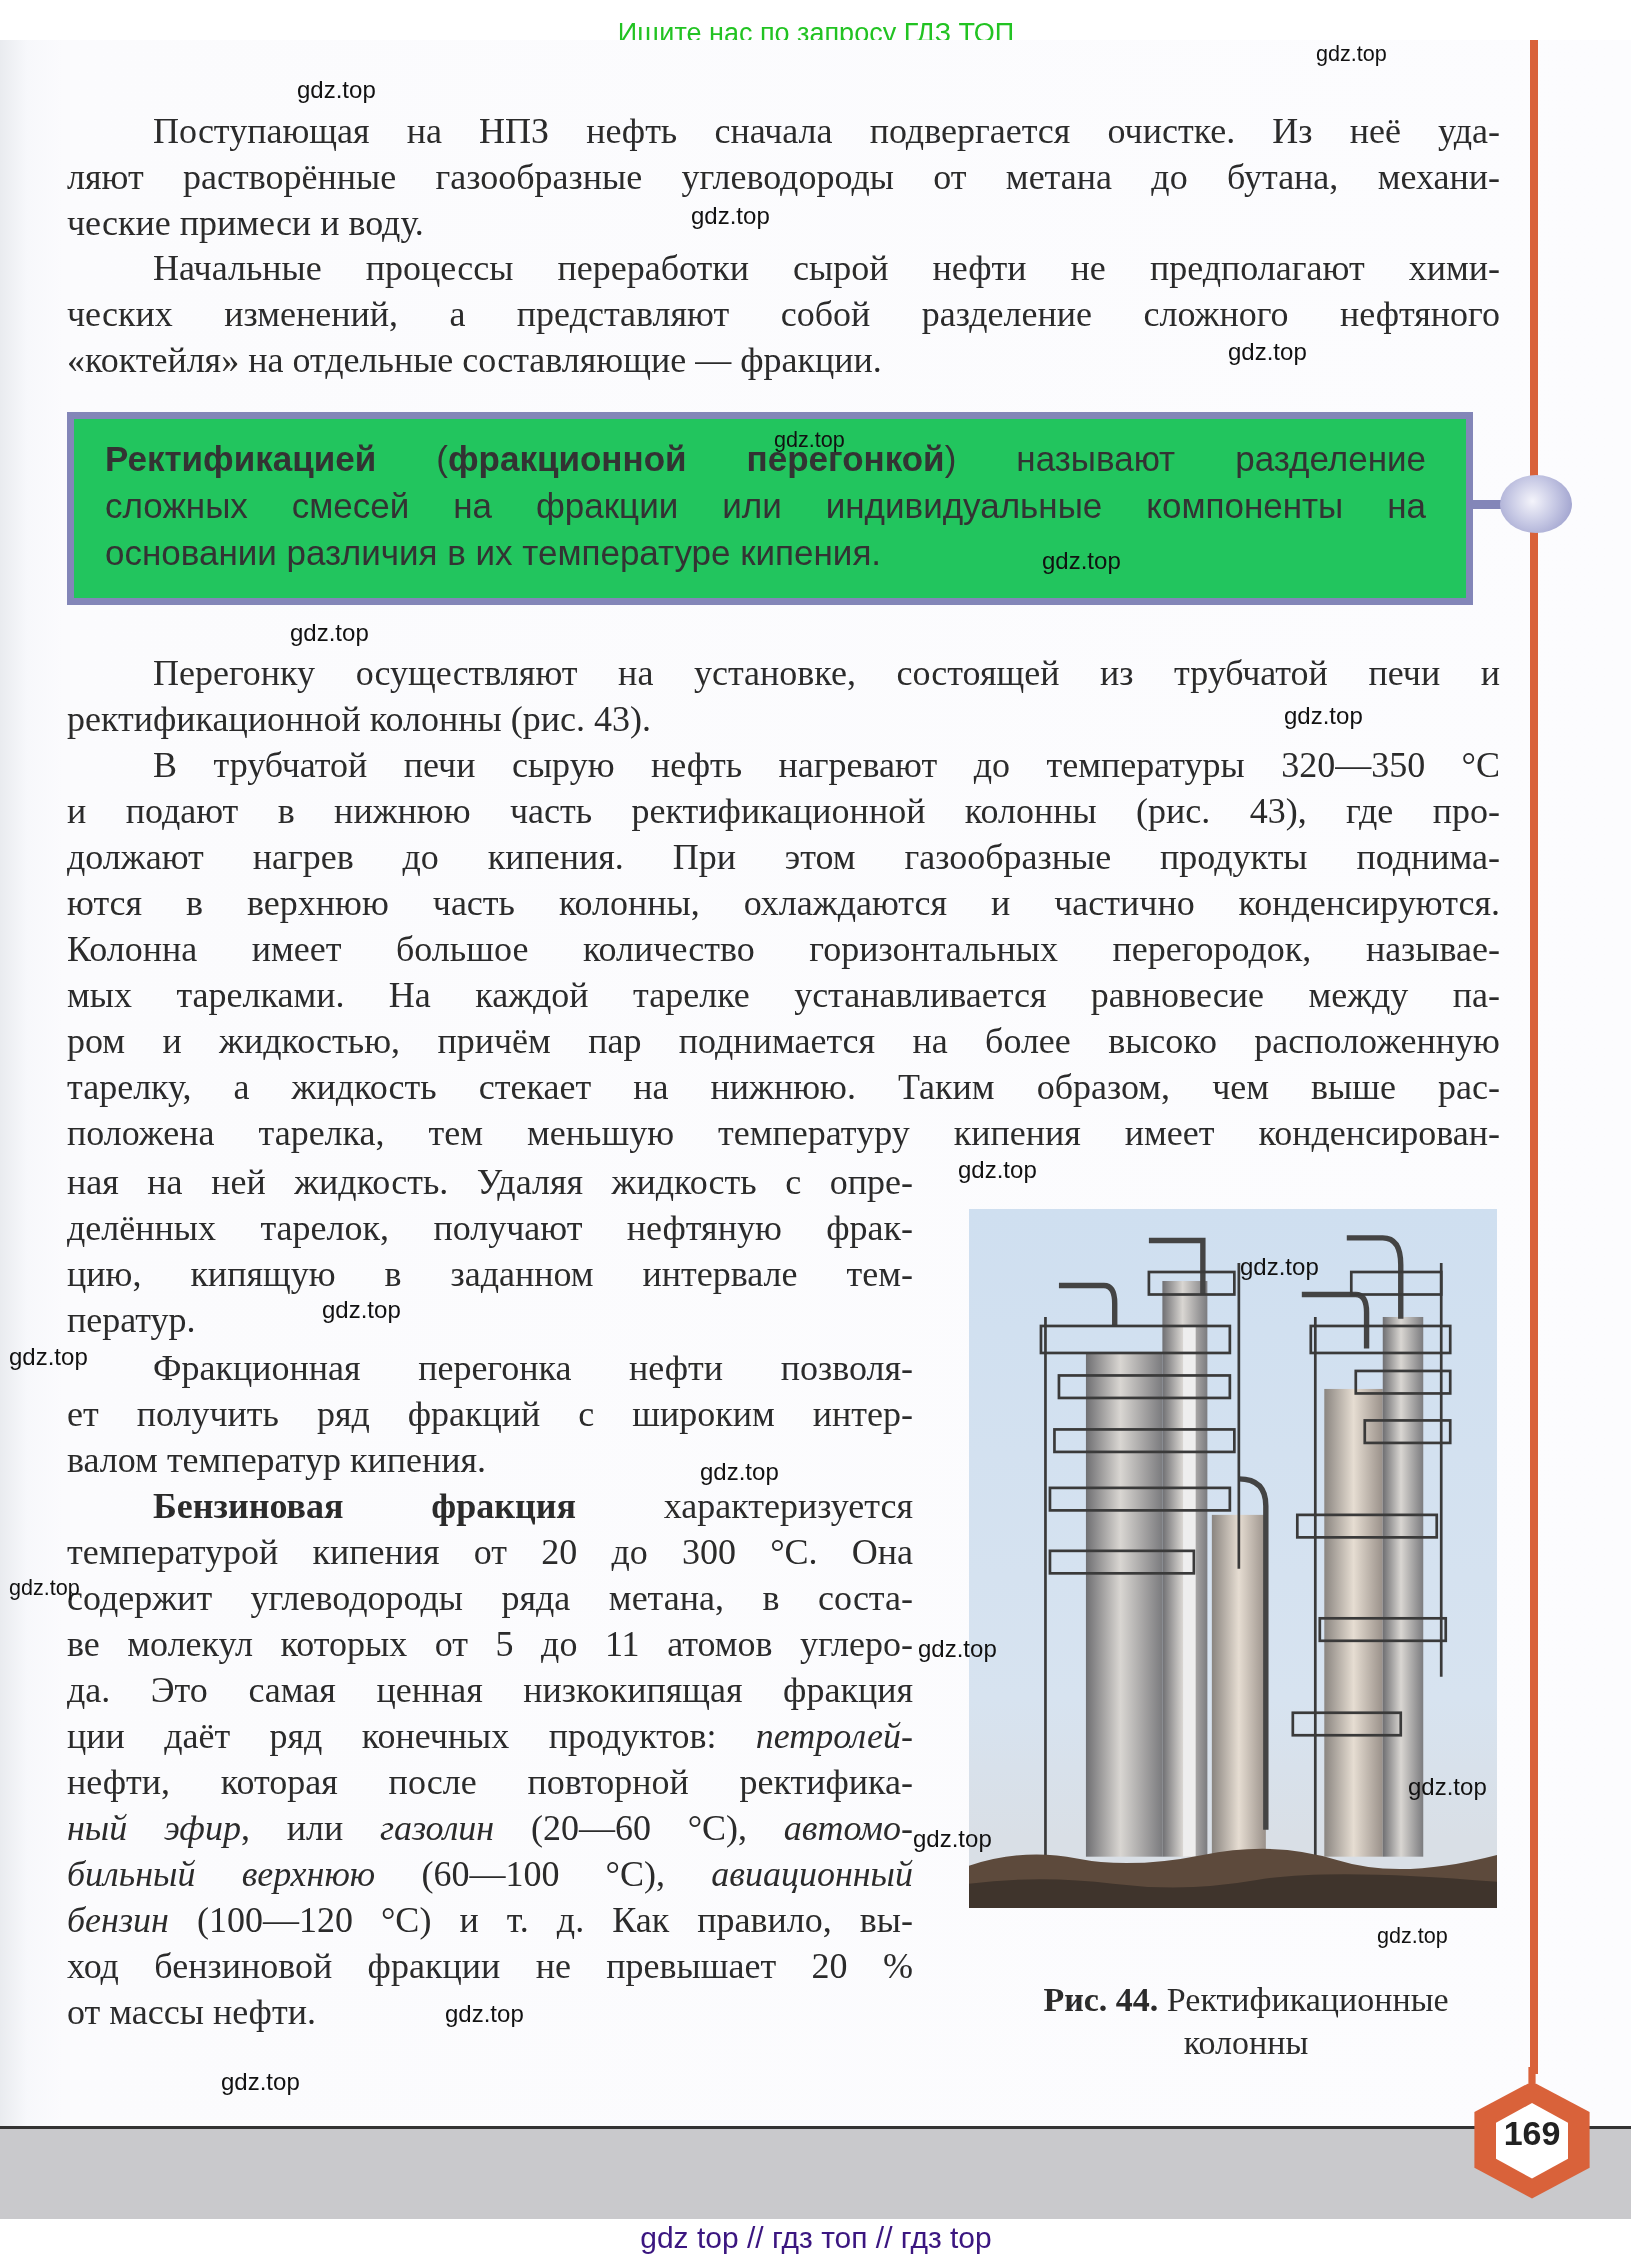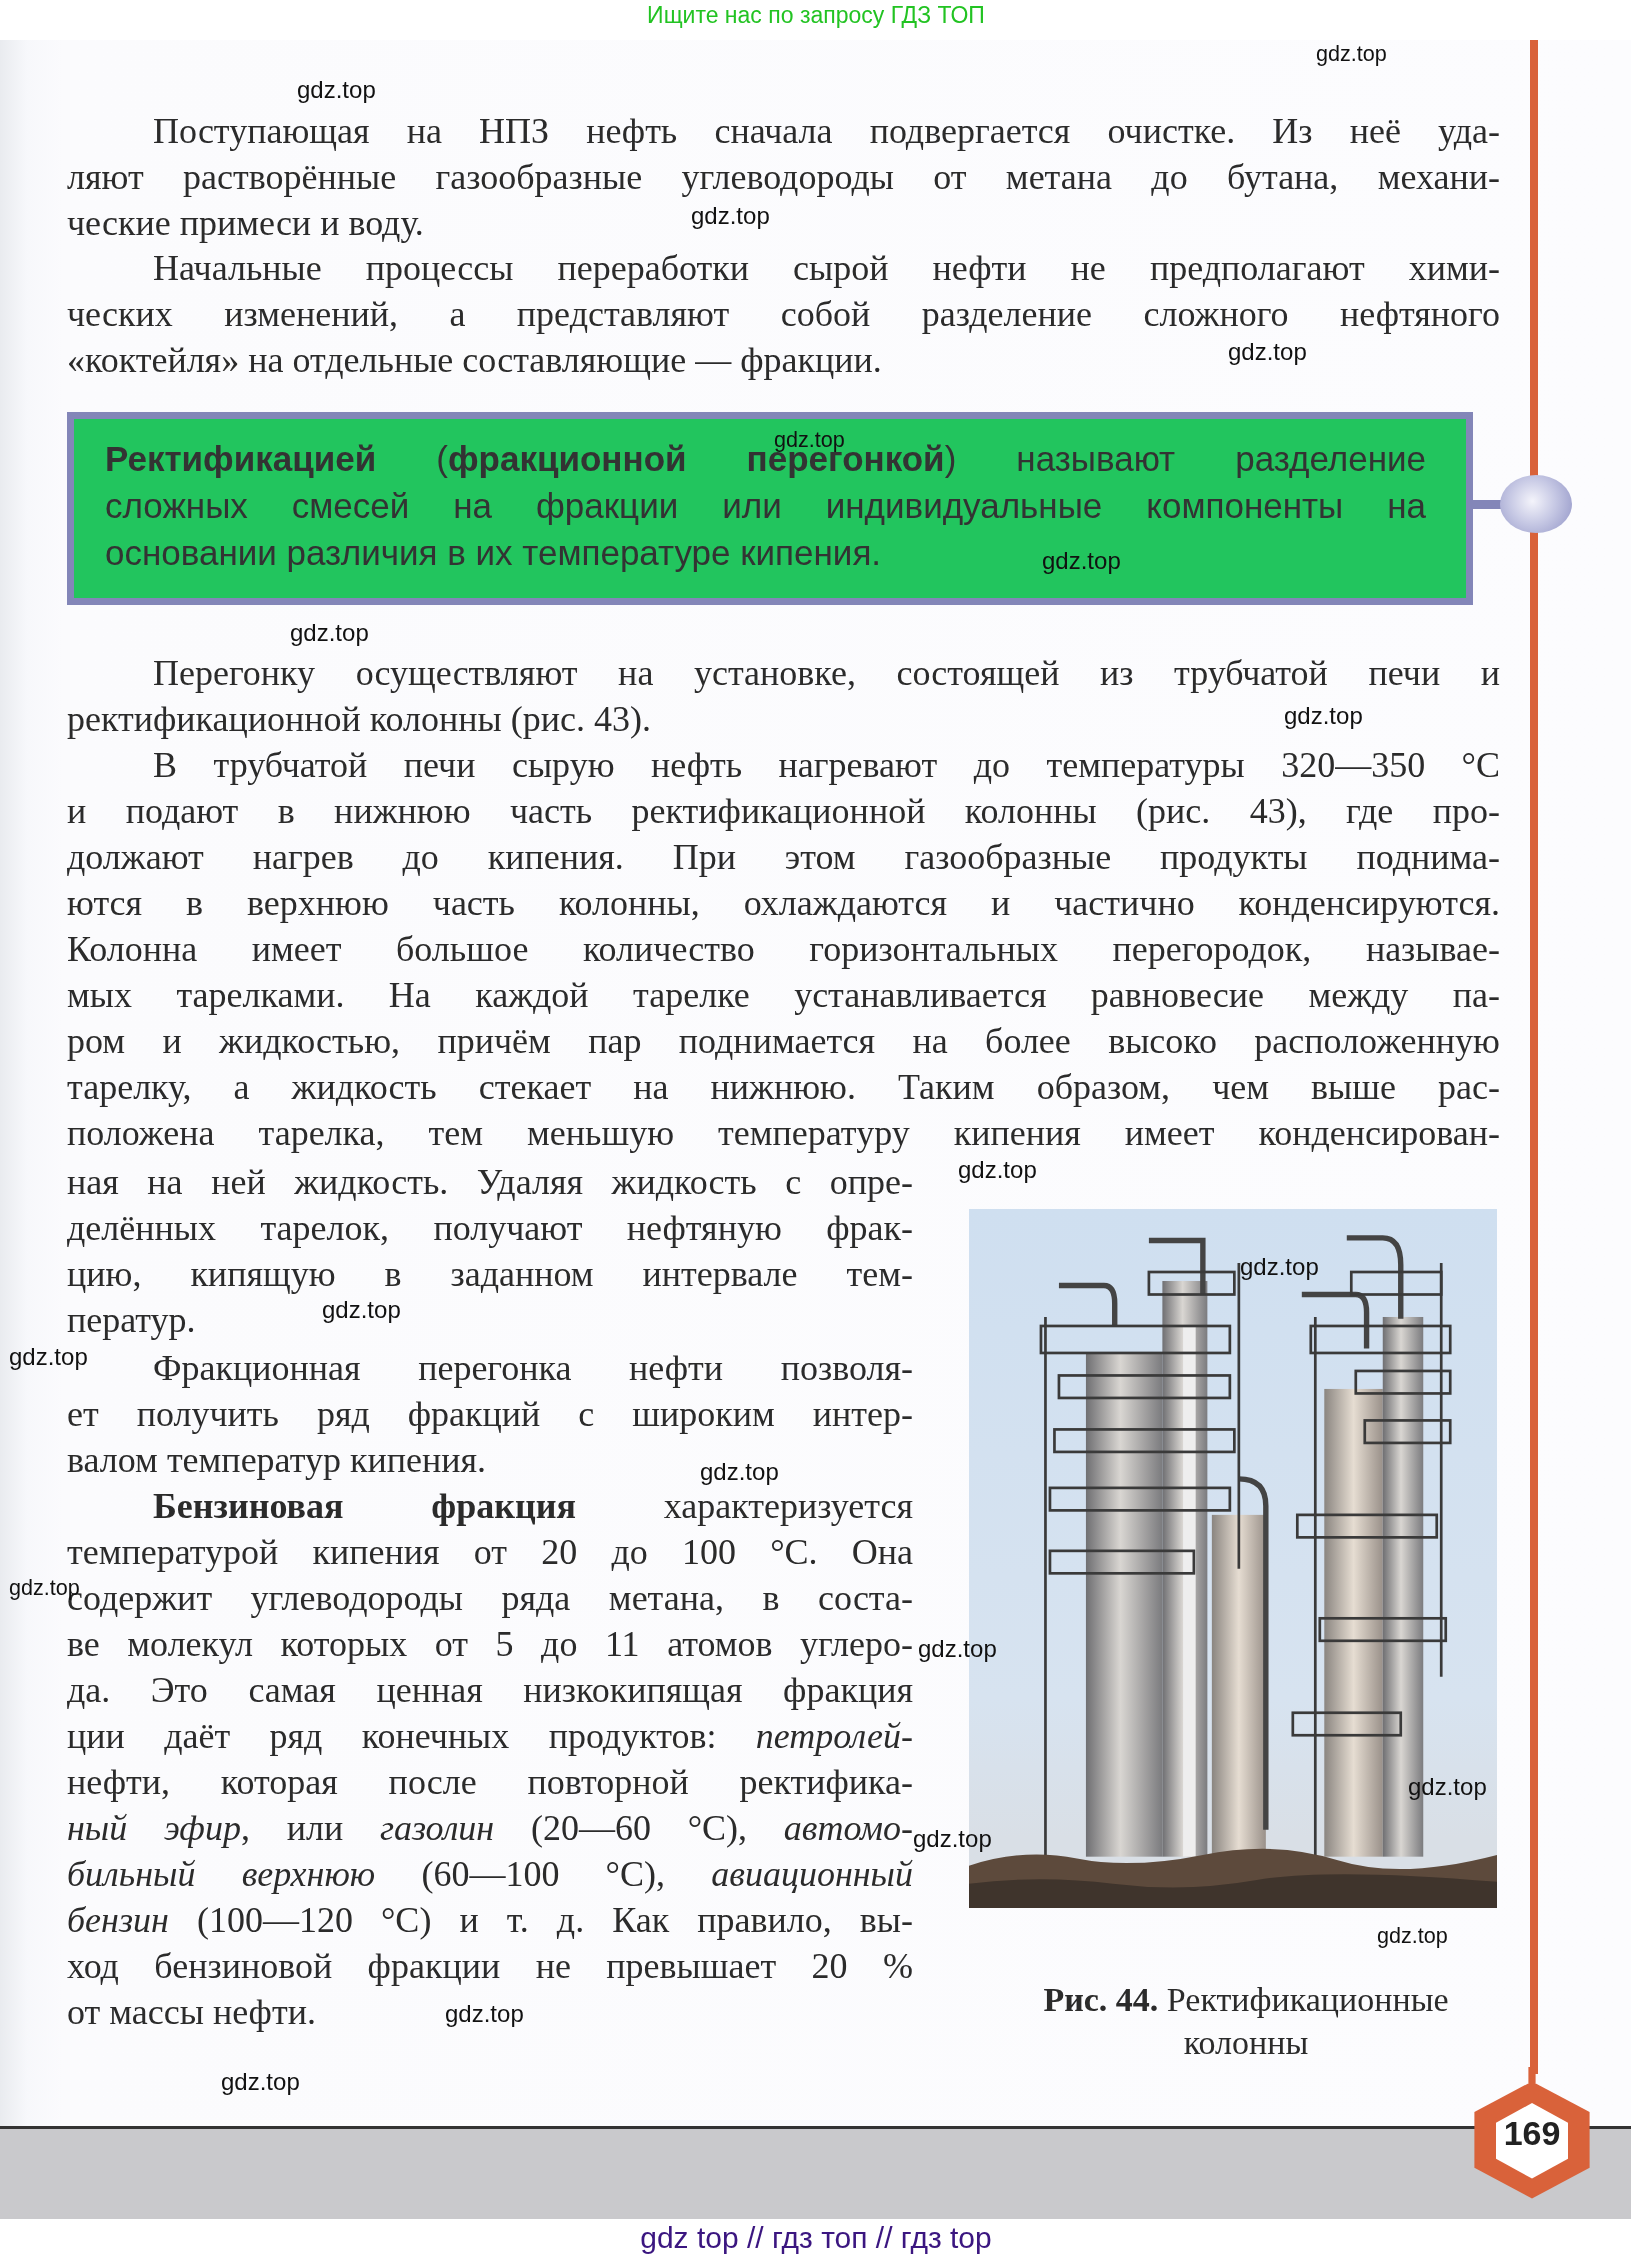--- a/index.html
+++ b/index.html
@@ -1,18 +1,18 @@
 <!DOCTYPE html>
 <html style="font-size:14.4px"><head>
 <meta charset="utf-8">
 <style>
   html, body { margin:0; padding:0; }
   body { width:1632px; height:2259px; position:relative; background:#ffffff; overflow:hidden; font-family:"Liberation Serif", serif; color:#2b2b2b; }
   .topbanner { position:absolute; left:0; top:0; width:1632px; height:45px; background:#ffffff; text-align:center; }
-  .topbanner span { display:inline-block; margin-top:2px; font-family:"Liberation Sans", sans-serif; font-size:23px; color:#22c322; }
+  .topbanner span { display:inline-block; margin-top:18px; font-family:"Liberation Sans", sans-serif; font-size:27px; color:#22c322; }
   .page { position:absolute; left:0; top:40px; width:1632px; height:2178px; background:linear-gradient(90deg,#e9ebef 0px,#f7f8fb 27px,#fbfbfd 63px,#fcfcfe 100%); }
   .redline { position:absolute; left:1530px; top:40px; width:8px; height:2034px; background:#d9623a; }
   .para { position:absolute; left:67px; width:1433px; font-size:36px; line-height:46px; text-align:justify; text-align-last:auto; }
   .line { display:block; text-align:justify; text-align-last:justify; white-space:nowrap; height:46px; }
   .line.last { text-align-last:left; }
   .line.indent { padding-left:86px; }
   .narrow { width:846px; }
   .defbox { position:absolute; left:67px; top:412px; width:1406px; height:193px; border:7.2px solid #8386b8; background:#22c55e; box-sizing:border-box; padding:16px 40px 0 31px; font-family:"Liberation Sans", sans-serif; font-size:35px; line-height:47px; color:#333; }
   .defbox .dl { display:block; text-align:justify; text-align-last:justify; white-space:nowrap; }
   .defbox .dl.last { text-align-last:left; }
@@ -82,21 +82,21 @@
 </div>
 
 <div class="para narrow" style="top:1345px;">
   <span class="line indent">Фракционная перегонка нефти позволя-</span>
   <span class="line">ет получить ряд фракций с широким интер-</span>
   <span class="line last">валом температур кипения.</span>
 </div>
 
 <div class="para narrow" style="top:1483px;">
   <span class="line indent"><b>Бензиновая фракция</b> <span>характеризуется</span></span>
-  <span class="line">температурой кипения от 20 до 100 °С. Она</span>
+  <span class="line">температурой кипения от 20 до 300 °С. Она</span>
   <span class="line">содержит углеводороды ряда метана, в соста-</span>
   <span class="line">ве молекул которых от 5 до 11 атомов углеро-</span>
   <span class="line">да. Это самая ценная низкокипящая фракция</span>
   <span class="line"><span>ции даёт ряд конечных продуктов: </span><i>петролей-</i></span>
   <span class="line">нефти, которая после повторной ректифика-</span>
   <span class="line"><i>ный эфир</i><span>, или </span><i>газолин</i><span> (20—60 °С), </span><i>автомо-</i></span>
   <span class="line"><i>бильный верхнюю</i><span> (60—100 °С), </span><i>авиационный</i></span>
   <span class="line"><i>бензин</i><span> (100—120 °С) и т. д. Как правило, вы-</span></span>
   <span class="line">ход бензиновой фракции не превышает 20 %</span>
   <span class="line last">от массы нефти.</span>

